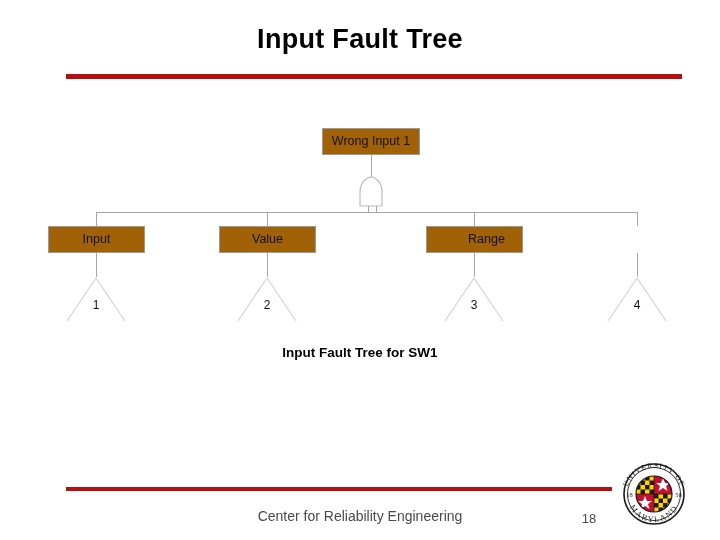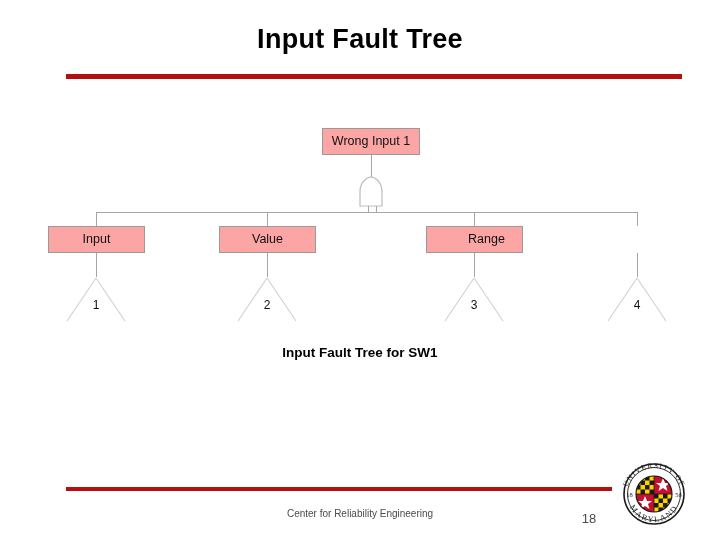--- a/index.html
+++ b/index.html
@@ -51,21 +51,21 @@
   #fault-tree {
     position: absolute;
     left: 0;
     top: 110px;
     width: 720px;
     height: 230px;
   }
   .ft-box {
     position: absolute;
     border: 1px solid #9a9a9a;
-    background: #fca5a5;
+    background: #a16207;
     box-sizing: border-box;
     height: 27px;
     line-height: 25px;
     text-align: center;
     font-size: 12.5px;
     color: #111111;
     white-space: nowrap;
   }
   .ft-line {
     position: absolute;
@@ -111,21 +111,21 @@
     color: #000000;
   }
 
   
   #footer-text {
     position: absolute;
     left: 0;
     top: 508px;
     width: 720px;
     text-align: center;
-    font-size: 10px;
+    font-size: 14px;
     color: #4a4a4a;
   }
   #slide-number {
     position: absolute;
     left: 575px;
     top: 511px;
     width: 28px;
     text-align: center;
     font-size: 13px;
     color: #4a4a4a;

